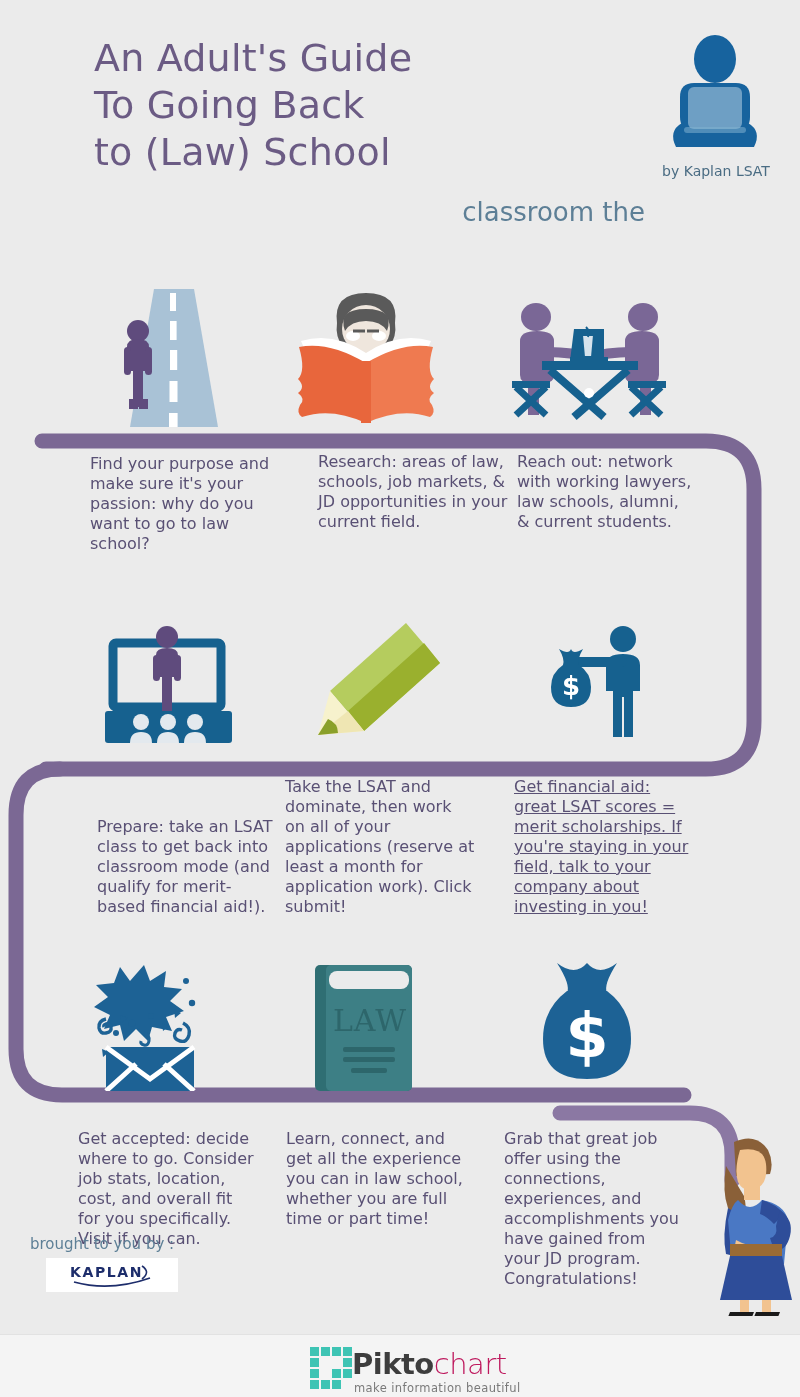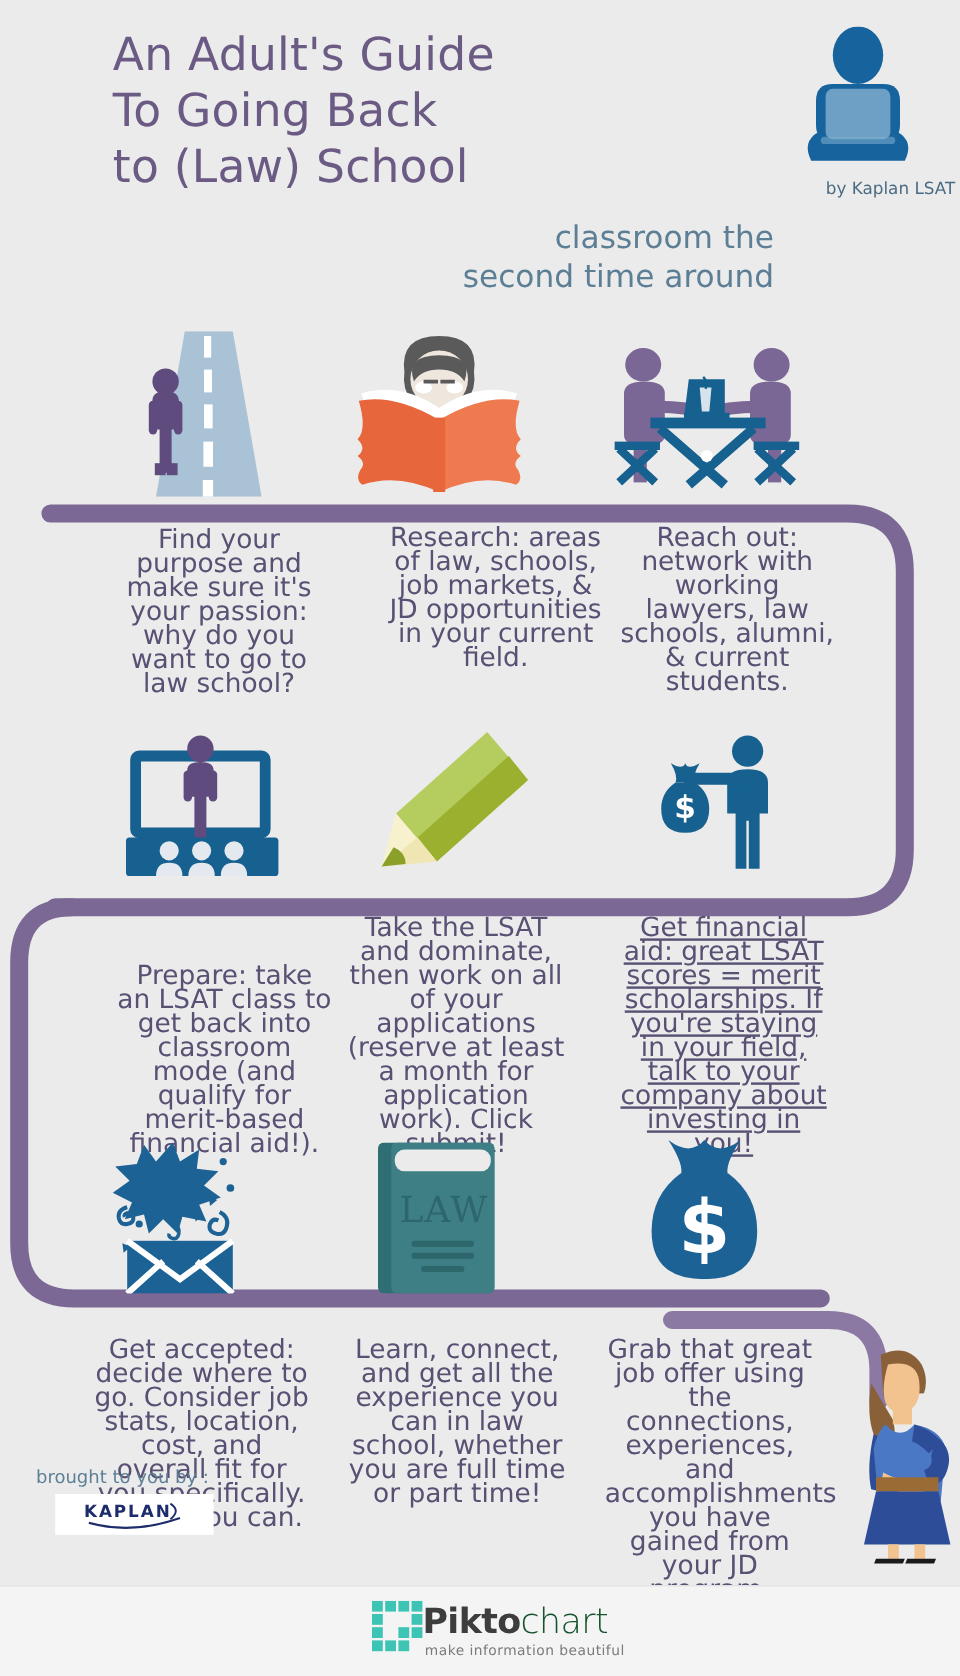--- a/index.html
+++ b/index.html
@@ -2,48 +2,48 @@
 <html><head>
 <meta charset="utf-8">
 <style>
   html,body{margin:0;padding:0;}
   body{
     width:800px;height:1397px;
     background:#ebebeb;
     font-family:"DejaVu Sans","Liberation Sans",sans-serif;
     position:relative;overflow:hidden;
   }
-  .canvas{position:absolute;inset:0;}
+  .canvas{position:absolute;inset:0;margin-top:13px;}
 
   
   .title{
     position:absolute;left:94px;top:22px;width:520px;
     font-size:38px;line-height:47px;color:#6b5b84;
     letter-spacing:.2px;font-weight:400;
   }
   .title .ln{display:block;}
   .subtitle{
     position:absolute;left:300px;top:183px;width:345px;
     text-align:right;font-size:26px;line-height:32px;
     color:#5d7f96;
   }
   .byline{
     position:absolute;left:636px;top:150px;width:160px;
-    text-align:right;font-size:14px;color:#4a6c83;
+    text-align:center;font-size:14px;color:#4a6c83;
   }
   .kaplan-person{position:absolute;left:660px;top:22px;width:110px;height:125px;}
 
   
   .track{position:absolute;left:0;top:0;width:800px;height:1397px;pointer-events:none;}
 
   
   .icon-cell{position:absolute;}
   .txt{
     position:absolute;color:#595074;
-    font-size:22px;line-height:20px;text-align:center;
+    font-size:16px;line-height:20px;
   }
 
   
   .brought{
     position:absolute;left:30px;top:1222px;
     font-size:15px;color:#5d7f96;
   }
   .kaplan-logo{
     position:absolute;left:46px;top:1245px;
     width:132px;height:34px;background:#ffffff;
@@ -52,40 +52,39 @@
   .kaplan-logo svg{display:block;}
   .footer-bar{
     position:absolute;left:0;top:1321px;width:800px;height:76px;
     background:#f4f4f4;border-top:1px solid #e2e2e2;
   }
   .pikto{position:absolute;left:310px;top:1334px;}
   .pikto-name{
     position:absolute;left:352px;top:1334px;
     font-size:29px;color:#3d3d3d;letter-spacing:-.5px;
   }
-  .pikto-name .light{color:#14532d;font-weight:300;}
+  .pikto-name .light{color:#be185d;font-weight:300;}
   .pikto-tag{
     position:absolute;left:354px;top:1368px;
     font-size:11.5px;color:#7a7a7a;letter-spacing:.4px;
   }
 </style>
 </head>
 <body>
 
 <div class="canvas">
 
   <div class="title">
     <span class="ln">An Adult's Guide</span>
     <span class="ln">To Going Back</span>
     <span class="ln">to (Law) School</span>
   </div>
 
   <div class="subtitle">
     <span class="ln">classroom the</span><br>
-    <span class="ln">second time around</span>
   </div>
 
   <svg class="kaplan-person" viewBox="0 0 110 125">
     <ellipse cx="55" cy="24" rx="21" ry="24" fill="#17639e"></ellipse>
     <path d="M20 62 q0 -14 14 -14 h42 q14 0 14 14 v20 q0 14 -14 14 h-42 q-14 0 -14 -14 z" fill="#17639e"></path>
     <path d="M16 112 q-8 -16 6 -24 q14 -8 33 6 q19 -14 33 -6 q14 8 6 24 z" fill="#17639e"></path>
     <rect x="28" y="52" width="54" height="42" rx="6" fill="#6e9fc4"></rect>
     <rect x="24" y="92" width="62" height="6" rx="3" fill="#7fb0d0" opacity=".55"></rect>
   </svg>
   <div class="byline">by Kaplan LSAT</div>

